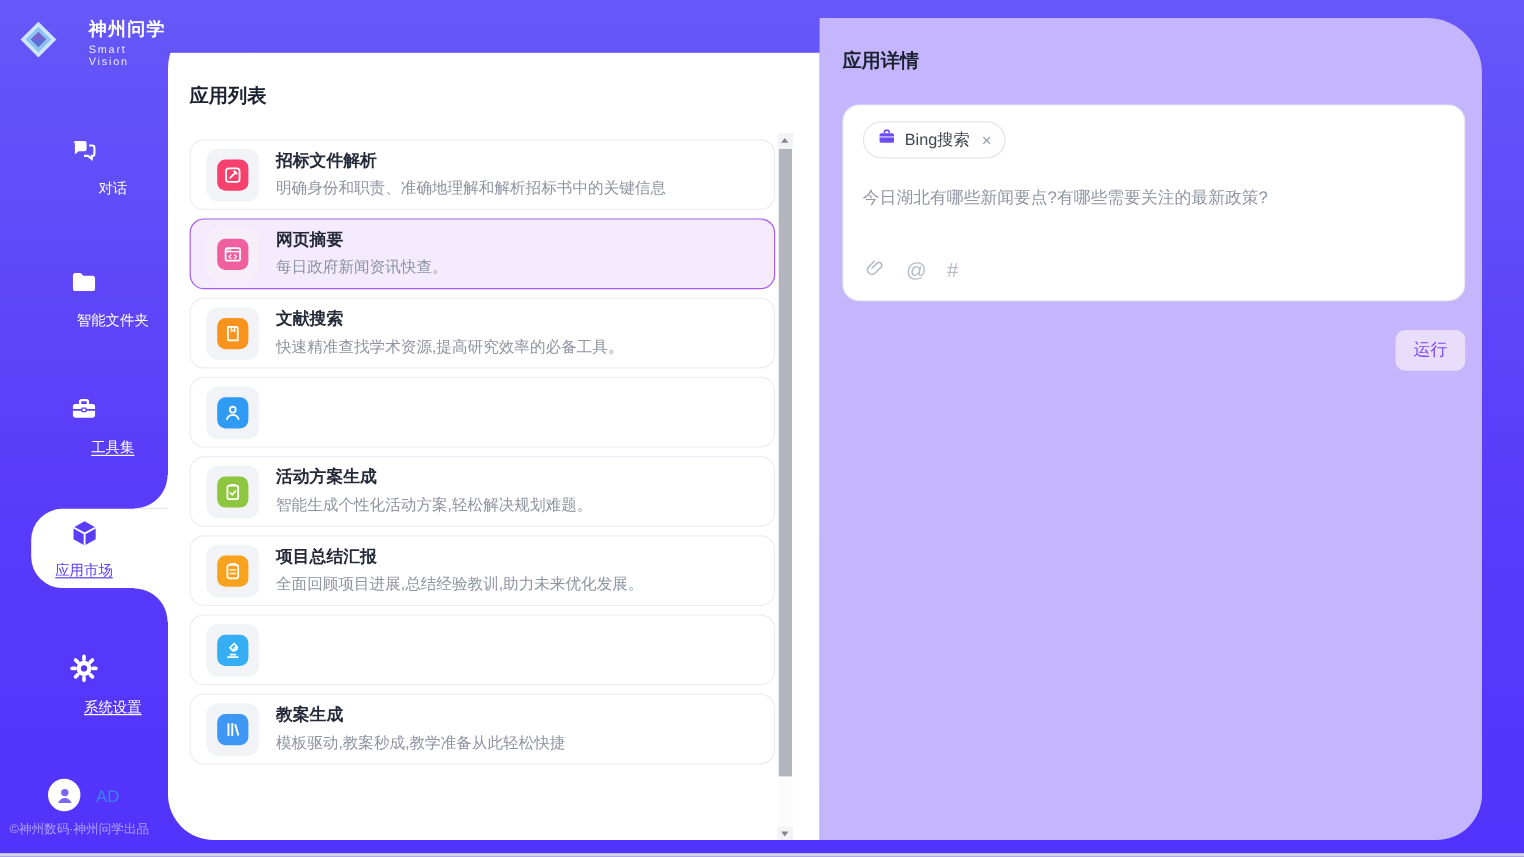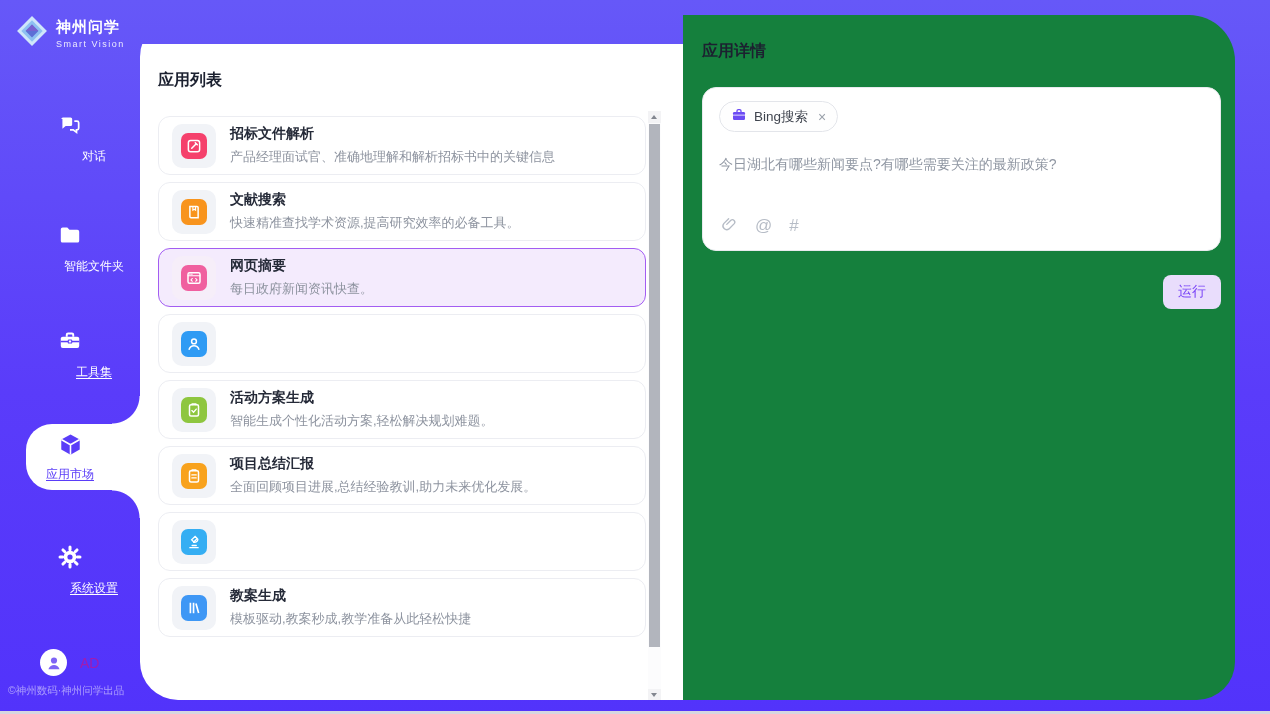--- a/index.html
+++ b/index.html
@@ -6,39 +6,39 @@
   html,body { width:1270px; height:714px; overflow:hidden; }
   body {
     position:relative;
     font-family:"Liberation Sans","DejaVu Sans",sans-serif;
     background:linear-gradient(180deg,#6658f8 0%,#5a3cfa 55%,#5233fb 100%);
   }
   .bottom-strip { position:absolute; left:0; right:0; bottom:0; height:3px; background:#d6d6e0; z-index:5; }
 
   
   .sidebar { position:absolute; left:0; top:0; width:140px; height:711px; z-index:3; }
-  .logo { position:absolute; left:16px; top:15px; display:flex; align-items:center; gap:8px; }
+  .logo { position:absolute; left:16px; top:15px; display:flex; align-items:center; gap:26px; }
   .logo-text .cn { color:#fff; font-size:15px; font-weight:bold; letter-spacing:1px; }
   .logo-text .en { color:rgba(255,255,255,.88); font-size:9px; letter-spacing:1.5px; margin-top:2px; }
   .nav-item { position:absolute; width:140px; text-align:center; color:#fff; cursor:pointer; }
   .nav-item .nav-label { display:block; margin-top:6px; font-size:12px;margin-left:48px; }
   .nav-item.underlined .nav-label { text-decoration:underline; text-underline-offset:2px; }
   .nav-bump {
     position:absolute; left:26px; top:424px; width:114px; height:66px; background:#fff;
     border-radius:26px 0 0 26px; display:flex; flex-direction:column; align-items:center;
     justify-content:center; color:#5a3df8; cursor:pointer; padding-right:26px;
   }
   .nav-bump::before { content:""; position:absolute; right:0; top:-28px; width:28px; height:28px;
     background:radial-gradient(circle 28px at 0 0, transparent 27px, #fff 28px); }
   .nav-bump::after { content:""; position:absolute; right:0; bottom:-28px; width:28px; height:28px;
     background:radial-gradient(circle 28px at 0 100%, transparent 27px, #fff 28px); }
   .nav-bump .nav-label { display:block; margin-top:4px; font-size:12px; text-decoration:underline; text-underline-offset:2px; }
   .user-row { position:absolute; left:40px; top:649px; display:flex; align-items:center; gap:13px; }
   .avatar { width:27px; height:27px; border-radius:50%; background:#fff; display:flex; align-items:center; justify-content:center; }
-  .user-name { color:#a21caf; font-size:14px; }
+  .user-name { color:#3b82f6; font-size:14px; }
   .copyright { position:absolute; left:8px; top:684px; font-size:10.5px; color:rgba(255,255,255,.5); white-space:nowrap; }
 
   
   .content { position:absolute; left:140px; top:15px; width:1095px; height:685px; display:flex;
     border-radius:42px 46px 38px 38px; overflow:hidden; z-index:2; }
 
   
   .list-panel { width:543px; background:#fff; position:relative; padding:26px 0 0 18px;margin-top:29px; }
   .panel-title { font-size:16px; font-weight:bold; color:#1c2130; }
   .cards { margin-top:25px; width:488px; display:flex; flex-direction:column; gap:7px; }
@@ -56,21 +56,21 @@
   
   .scrollbar { position:absolute; left:508px; top:67px; width:13px; height:590px; background:#fcfcfd; }
   .sb-btn { position:absolute; left:0; width:13px; height:12px; background:#f3f3f5; cursor:pointer; }
   .sb-btn.up { top:0; } .sb-btn.down { bottom:0; }
   .sb-btn::after { content:""; position:absolute; left:3px; }
   .sb-btn.up::after { top:4px; border-left:3.5px solid transparent; border-right:3.5px solid transparent; border-bottom:4px solid #82868f; }
   .sb-btn.down::after { top:4px; border-left:3.5px solid transparent; border-right:3.5px solid transparent; border-top:4px solid #82868f; }
   .sb-thumb { position:absolute; left:1px; top:13px; width:11px; height:523px; background:#b2b5bd; cursor:grab; }
 
   
-  .detail-panel { flex:1; background:#15803d; padding:26px 14px 10px 19px; display:flex; flex-direction:column; }
+  .detail-panel { flex:1; background:#c4b5fd; padding:26px 14px 10px 19px; display:flex; flex-direction:column; }
   .detail-card { margin-top:25px; height:164px; background:#fff; border:1px solid #e8eaee; border-radius:14px;
     padding:13px 16px; position:relative; }
   .tool-tag { display:inline-flex; align-items:center; gap:7px; height:31px; padding:0 11px;
     border:1px solid #e3e5ea; border-radius:17px; background:#fefefe; cursor:default; }
   .tag-label { font-size:13.5px; color:#40454f; }
   .tag-close { font-size:14px; color:#9aa0aa; margin-left:3px; cursor:pointer; line-height:1; }
   .query { margin-top:24px; font-size:14px; color:#8f96a2; cursor:text; }
   .composer-icons { position:absolute; left:17px; bottom:13px; display:flex; align-items:center; gap:17px; }
   .composer-glyph { font-size:17px; color:#b6bcc6; cursor:pointer; }
   .run-btn { align-self:flex-end; margin:24px 0 0 0; background:#e9ddfc; color:#7a45f7; font-size:14px;
@@ -170,53 +170,53 @@
         <span class="badge-wrap">
           <span class="app-badge" style="background:#f5416c">
             <svg width="18" height="18" viewBox="0 0 24 24" fill="none" stroke="#fff" stroke-width="2" stroke-linecap="round">
               <rect x="4.5" y="4.5" width="15" height="15" rx="3"></rect>
               <path d="M9 15l6-6M13.7 7.6l2.7 2.7"></path>
             </svg>
           </span>
         </span>
         <span class="card-texts">
           <span class="card-title" style="display:block">招标文件解析</span>
-          <span class="card-desc" style="display:block">产品经理面试官、准确地理解和解析招标书中的关键信息</span>
-        </span>
-      </div>
-
-      <div class="card">
-        <span class="badge-wrap">
-          <span class="app-badge" style="background:#f8941d">
-            <svg width="18" height="18" viewBox="0 0 24 24" fill="none" stroke="#fff" stroke-width="2">
-              <path d="M6.5 4.5h9.5a1.5 1.5 0 0 1 1.5 1.5v13.5H8a1.5 1.5 0 0 1-1.5-1.5V4.5z"></path>
-              <path d="M10.5 4.5v5l1.8-1.2 1.8 1.2v-5" stroke-width="1.5"></path>
-            </svg>
-          </span>
-        </span>
-        <span class="card-texts">
-          <span class="card-title" style="display:block">文献搜索</span>
-          <span class="card-desc" style="display:block">快速精准查找学术资源,提高研究效率的必备工具。</span>
+          <span class="card-desc" style="display:block">明确身份和职责、准确地理解和解析招标书中的关键信息</span>
         </span>
       </div>
 
       <div class="card selected">
         <span class="badge-wrap">
           <span class="app-badge" style="background:#f0609f">
             <svg width="18" height="18" viewBox="0 0 24 24" fill="none" stroke="#fff" stroke-width="1.8" stroke-linecap="round">
               <rect x="4" y="5" width="16" height="14" rx="2" stroke-width="2"></rect>
               <path d="M4 9h16" stroke-width="1.4"></path>
               <path d="M6.6 7h.01M9.2 7h.01"></path>
               <path d="M9.8 12.6l-1.9 1.9 1.9 1.9M14.2 12.6l1.9 1.9-1.9 1.9" stroke-width="1.4"></path>
             </svg>
           </span>
         </span>
         <span class="card-texts">
           <span class="card-title" style="display:block">网页摘要</span>
           <span class="card-desc" style="display:block">每日政府新闻资讯快查。</span>
+        </span>
+      </div>
+
+      <div class="card">
+        <span class="badge-wrap">
+          <span class="app-badge" style="background:#f8941d">
+            <svg width="18" height="18" viewBox="0 0 24 24" fill="none" stroke="#fff" stroke-width="2">
+              <path d="M6.5 4.5h9.5a1.5 1.5 0 0 1 1.5 1.5v13.5H8a1.5 1.5 0 0 1-1.5-1.5V4.5z"></path>
+              <path d="M10.5 4.5v5l1.8-1.2 1.8 1.2v-5" stroke-width="1.5"></path>
+            </svg>
+          </span>
+        </span>
+        <span class="card-texts">
+          <span class="card-title" style="display:block">文献搜索</span>
+          <span class="card-desc" style="display:block">快速精准查找学术资源,提高研究效率的必备工具。</span>
         </span>
       </div>
 
       <div class="card">
         <span class="badge-wrap">
           <span class="app-badge" style="background:#2f9bf4">
             <svg width="18" height="18" viewBox="0 0 24 24" fill="none" stroke="#fff" stroke-width="2" stroke-linecap="round">
               <circle cx="12" cy="8.5" r="3.2"></circle>
               <path d="M5.5 19c1.2-3.4 3.7-4.8 6.5-4.8s5.3 1.4 6.5 4.8"></path>
             </svg>

